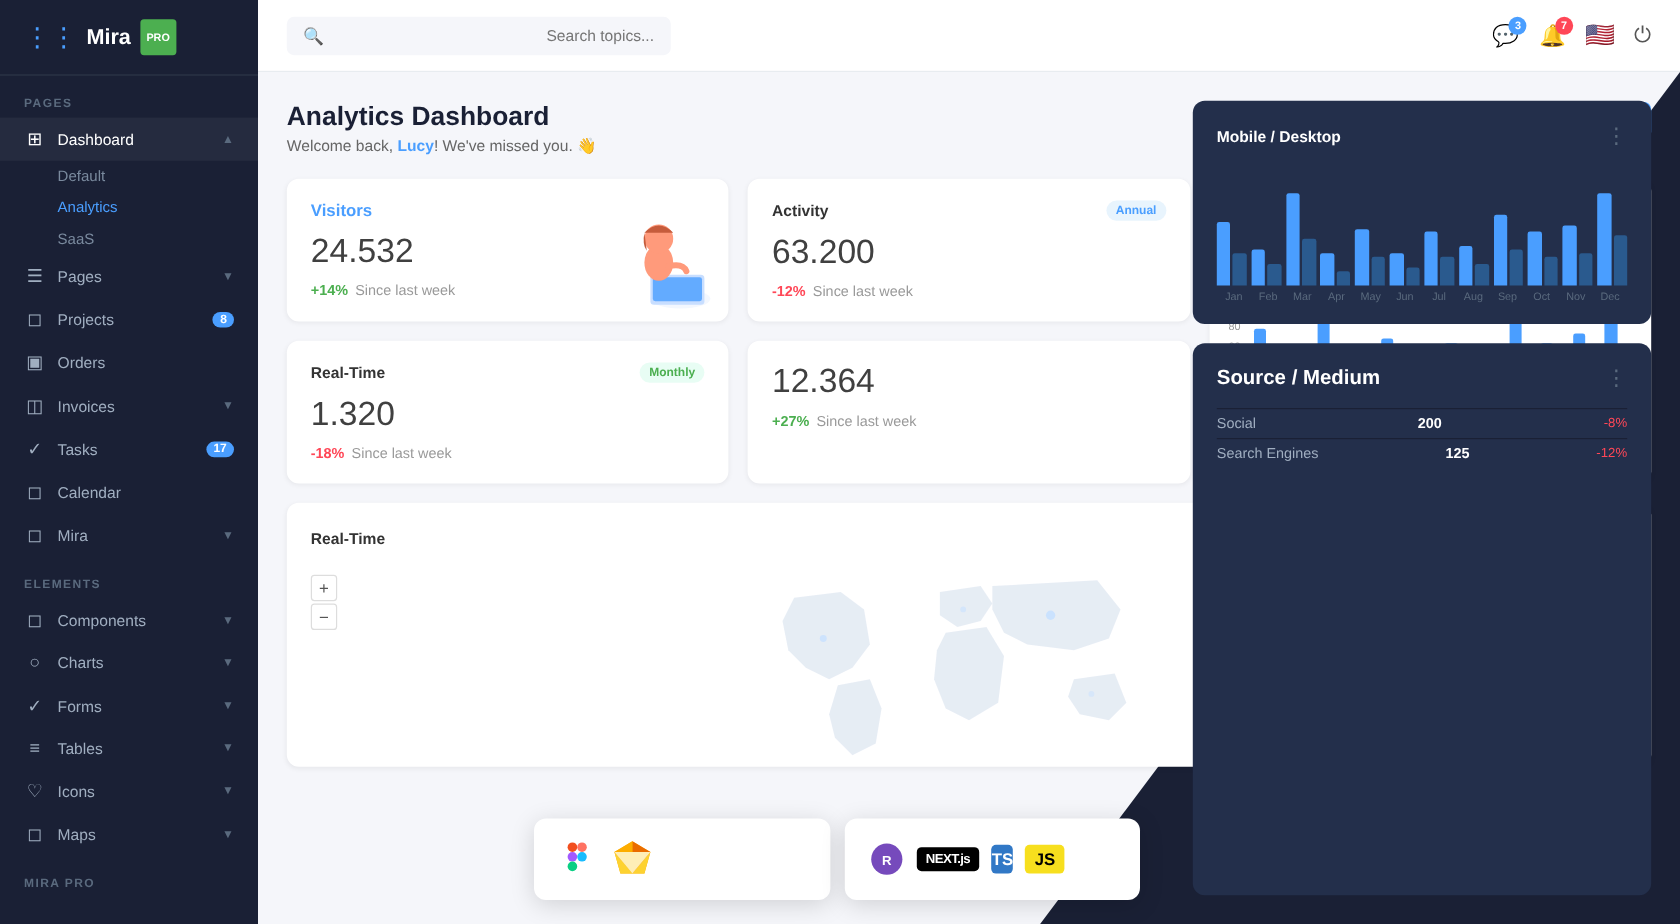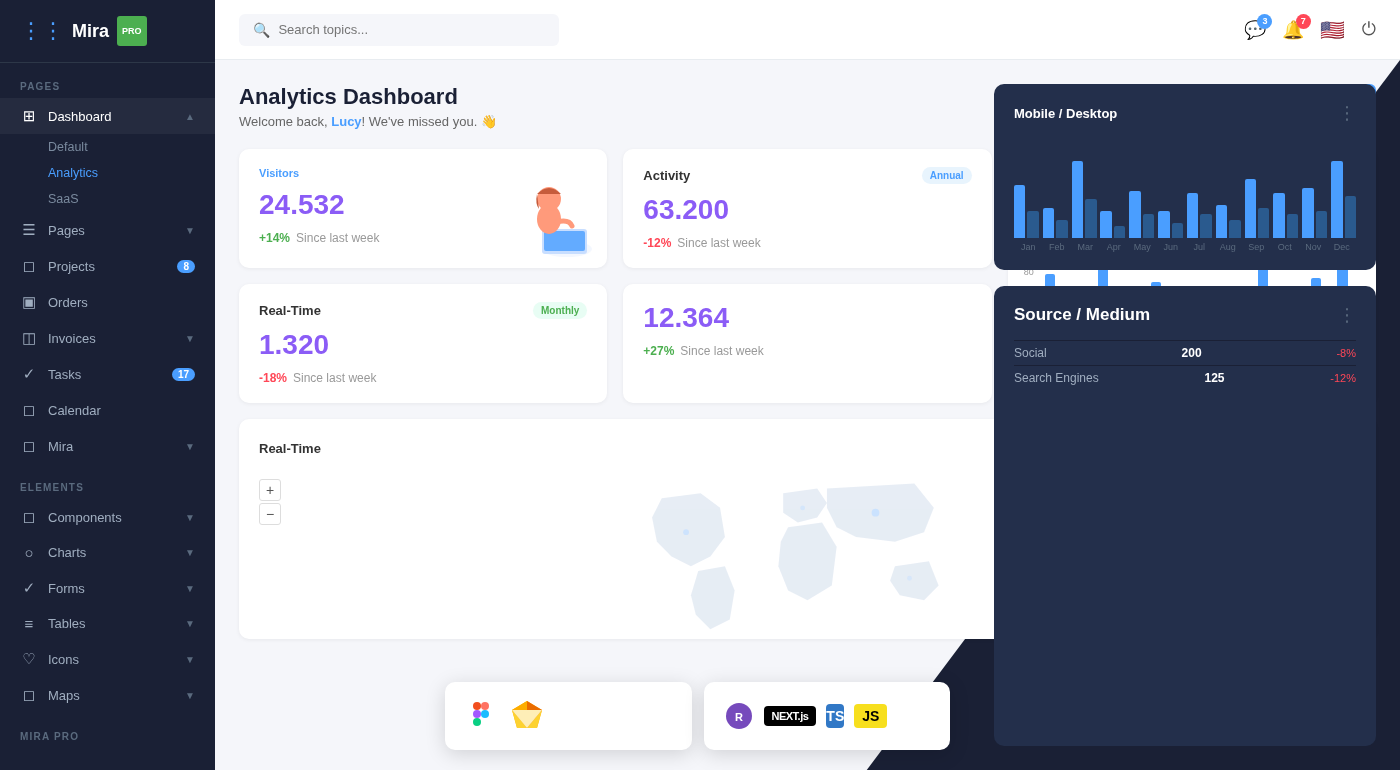--- a/index.html
+++ b/index.html
@@ -21,21 +21,21 @@
     .sidebar-sub { padding-left: 48px; }
     .sidebar-sub-item { padding: 6px 20px 6px 0; font-size: 12.5px; cursor: pointer; color: #7a8a9e; }
     .sidebar-sub-item.active { color: #4a9eff; }
 
     
     .main { flex: 1; display: flex; flex-direction: column; height: 770px; overflow: hidden; position: relative; }
 
     
     .topbar { background: #fff; display: flex; align-items: center; padding: 0 24px; height: 60px; border-bottom: 1px solid #e8ecf0; gap: 16px; }
     .search-wrap { display: flex; align-items: center; gap: 8px; background: #f5f6fa; border-radius: 6px; padding: 8px 14px; flex: 1; max-width: 320px; }
-    .search-wrap input { border: none; background: transparent; outline: none; font-size: 13px; color: #a16207; width: 100%; }
+    .search-wrap input { border: none; background: transparent; outline: none; font-size: 13px; color: #a16207; width: 100%; text-align: right; }
     .search-icon { color: #999; font-size: 14px; }
     .topbar-right { margin-left: auto; display: flex; align-items: center; gap: 16px; }
     .topbar-icon-wrap { position: relative; cursor: pointer; }
     .topbar-icon { font-size: 18px; color: #555; }
     .topbar-badge { position: absolute; top: -5px; right: -6px; background: #4a9eff; color: #fff; font-size: 9px; width: 15px; height: 15px; border-radius: 50%; display: flex; align-items: center; justify-content: center; font-weight: 700; }
     .topbar-badge.red { background: #ff4757; }
     .power-btn { color: #555; font-size: 18px; cursor: pointer; }
 
     
     .content-area { flex: 1; position: relative; overflow: hidden; }
@@ -51,27 +51,27 @@
     .page-header { display: flex; align-items: flex-start; justify-content: space-between; margin-bottom: 20px; }
     .page-title-wrap h1 { font-size: 22px; font-weight: 700; color: #1a2035; }
     .page-subtitle { font-size: 13px; color: #666; margin-top: 4px; }
     .page-subtitle span { color: #4a9eff; font-weight: 600; }
     .header-actions { display: flex; align-items: center; gap: 10px; }
     .header-action-icon { color: #666; font-size: 16px; cursor: pointer; padding: 6px; }
     .today-btn { background: #4a9eff; color: #fff; border: none; border-radius: 6px; padding: 8px 16px; font-size: 13px; font-weight: 600; cursor: pointer; }
     .stats-card { background: #fff; border-radius: 10px; padding: 18px 20px; box-shadow: 0 1px 4px rgba(0,0,0,0.06); }
     .stats-card.visitors { position: relative; overflow: hidden; }
     .stats-card-header { display: flex; align-items: center; justify-content: space-between; margin-bottom: 10px; }
-    .stats-card-title { font-size: 11px; color: #4a9eff; font-weight: 600; }
+    .stats-card-title { font-size: 14px; color: #4a9eff; font-weight: 600; }
     .stats-card-title.dark { color: #333; font-weight: 600; font-size: 13px; }
     .stats-badge { font-size: 10px; font-weight: 700; padding: 3px 8px; border-radius: 10px; }
     .stats-badge.blue { background: #e8f4fd; color: #4a9eff; }
     .stats-badge.green { background: #e8fdf4; color: #4caf50; }
     .stats-badge.orange { background: #fff3e8; color: #ff6b35; }
-    .stats-value { font-size: 28px; font-weight: 700; color: #8b5cf6; margin-bottom: 10px; }
+    .stats-value { font-size: 28px; font-weight: 400; color: #404040; margin-bottom: 10px; }
     .stats-footer { display: flex; align-items: center; gap: 6px; font-size: 12px; color: #999; }
     .stats-change { font-weight: 700; font-size: 12px; }
     .stats-change.positive { color: #4caf50; }
     .stats-change.negative { color: #ff4757; }
     .visitor-illustration { position: absolute; right: 0; top: 0; bottom: 0; width: 120px; display: flex; align-items: center; justify-content: center; }
 
     
     .chart-card { background: #fff; border-radius: 10px; padding: 18px 20px; box-shadow: 0 1px 4px rgba(0,0,0,0.06); }
     .chart-card-header { display: flex; align-items: center; justify-content: space-between; margin-bottom: 14px; }
     .chart-card-title { font-size: 13px; font-weight: 600; color: #333; }

